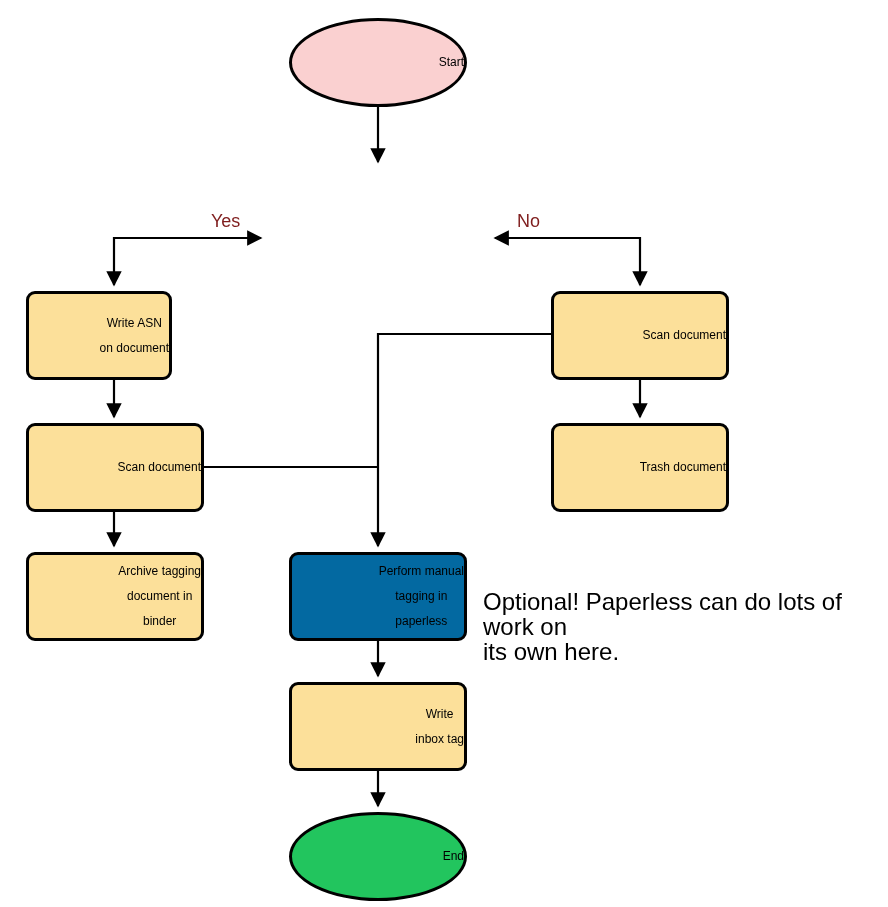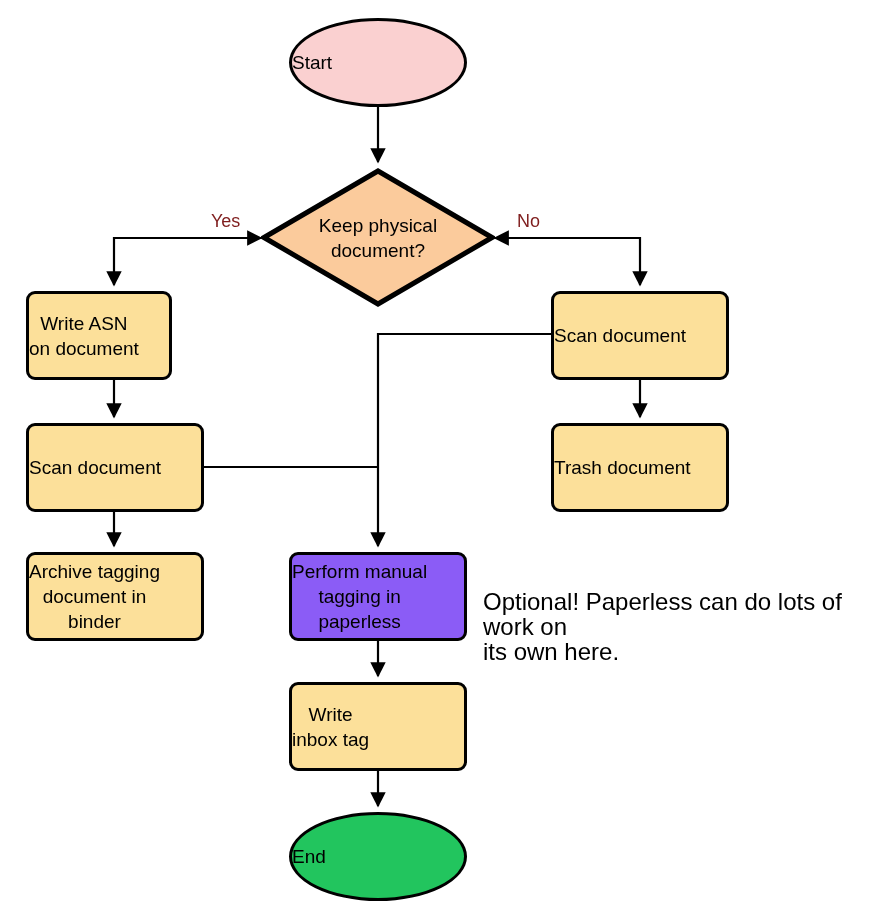--- a/index.html
+++ b/index.html
@@ -22,24 +22,24 @@
     left: 0;
     top: 0;
     width: 888px;
     height: 907px;
   }
   .node {
     position: absolute;
     box-sizing: border-box;
     display: flex;
     align-items: center;
-    justify-content: flex-start;
+    justify-content: flex-end;
     text-align: center;
     color: #000000;
-    font-size: 19px;
+    font-size: 12px;
     line-height: 25px;
     z-index: 2;
   }
   .node-process {
     border: 3px solid #000000;
     border-radius: 9px;
   }
   .node-terminal {
     border: 3px solid #000000;
     border-radius: 50%;
@@ -114,31 +114,20 @@
 
     <path d="M 378 641 L 378 676" stroke="#000000" stroke-width="2.2" fill="none" marker-end="url(#arrow)"></path>
 
     <path d="M 378 771 L 378 806" stroke="#000000" stroke-width="2.2" fill="none" marker-end="url(#arrow)"></path>
   </svg>
 
   <div class="node node-terminal" style="left:289px; top:18px; width:178px; height:89px; background:#fad0d0;">
     <span>Start</span>
   </div>
 
-  <div class="node-decision-wrap" style="left:261px; top:168px; width:234px; height:139px;">
-    <svg class="node-decision-shape" viewBox="0 0 234 139" preserveAspectRatio="none" xmlns="http://www.w3.org/2000/svg">
-      <polygon points="117,3 231,69.5 117,136 3,69.5" fill="#fbcb9c" stroke="#000000" stroke-width="5"></polygon>
-    </svg>
-    <div class="node-decision-label">
-      <div>
-        <div>Keep physical</div>
-        <div>document?</div>
-      </div>
-    </div>
-  </div>
 
   <div class="node node-process" style="left:26px; top:291px; width:146px; height:89px; background:#fce09a;">
     <div>
       <div>Write ASN</div>
       <div>on document</div>
     </div>
   </div>
 
   <div class="node node-process" style="left:551px; top:291px; width:178px; height:89px; background:#fce09a;">
     <div>
@@ -159,21 +148,21 @@
   </div>
 
   <div class="node node-process" style="left:26px; top:552px; width:178px; height:89px; background:#fce09a;">
     <div>
       <div>Archive tagging</div>
       <div>document in</div>
       <div>binder</div>
     </div>
   </div>
 
-  <div class="node node-process" style="left:289px; top:552px; width:178px; height:89px; background:#8b5cf6;">
+  <div class="node node-process" style="left:289px; top:552px; width:178px; height:89px; background:#0369a1;">
     <div>
       <div>Perform manual</div>
       <div>tagging in</div>
       <div>paperless</div>
     </div>
   </div>
 
   <div class="node node-process" style="left:289px; top:682px; width:178px; height:89px; background:#fce09a;">
     <div>
       <div>Write</div>

